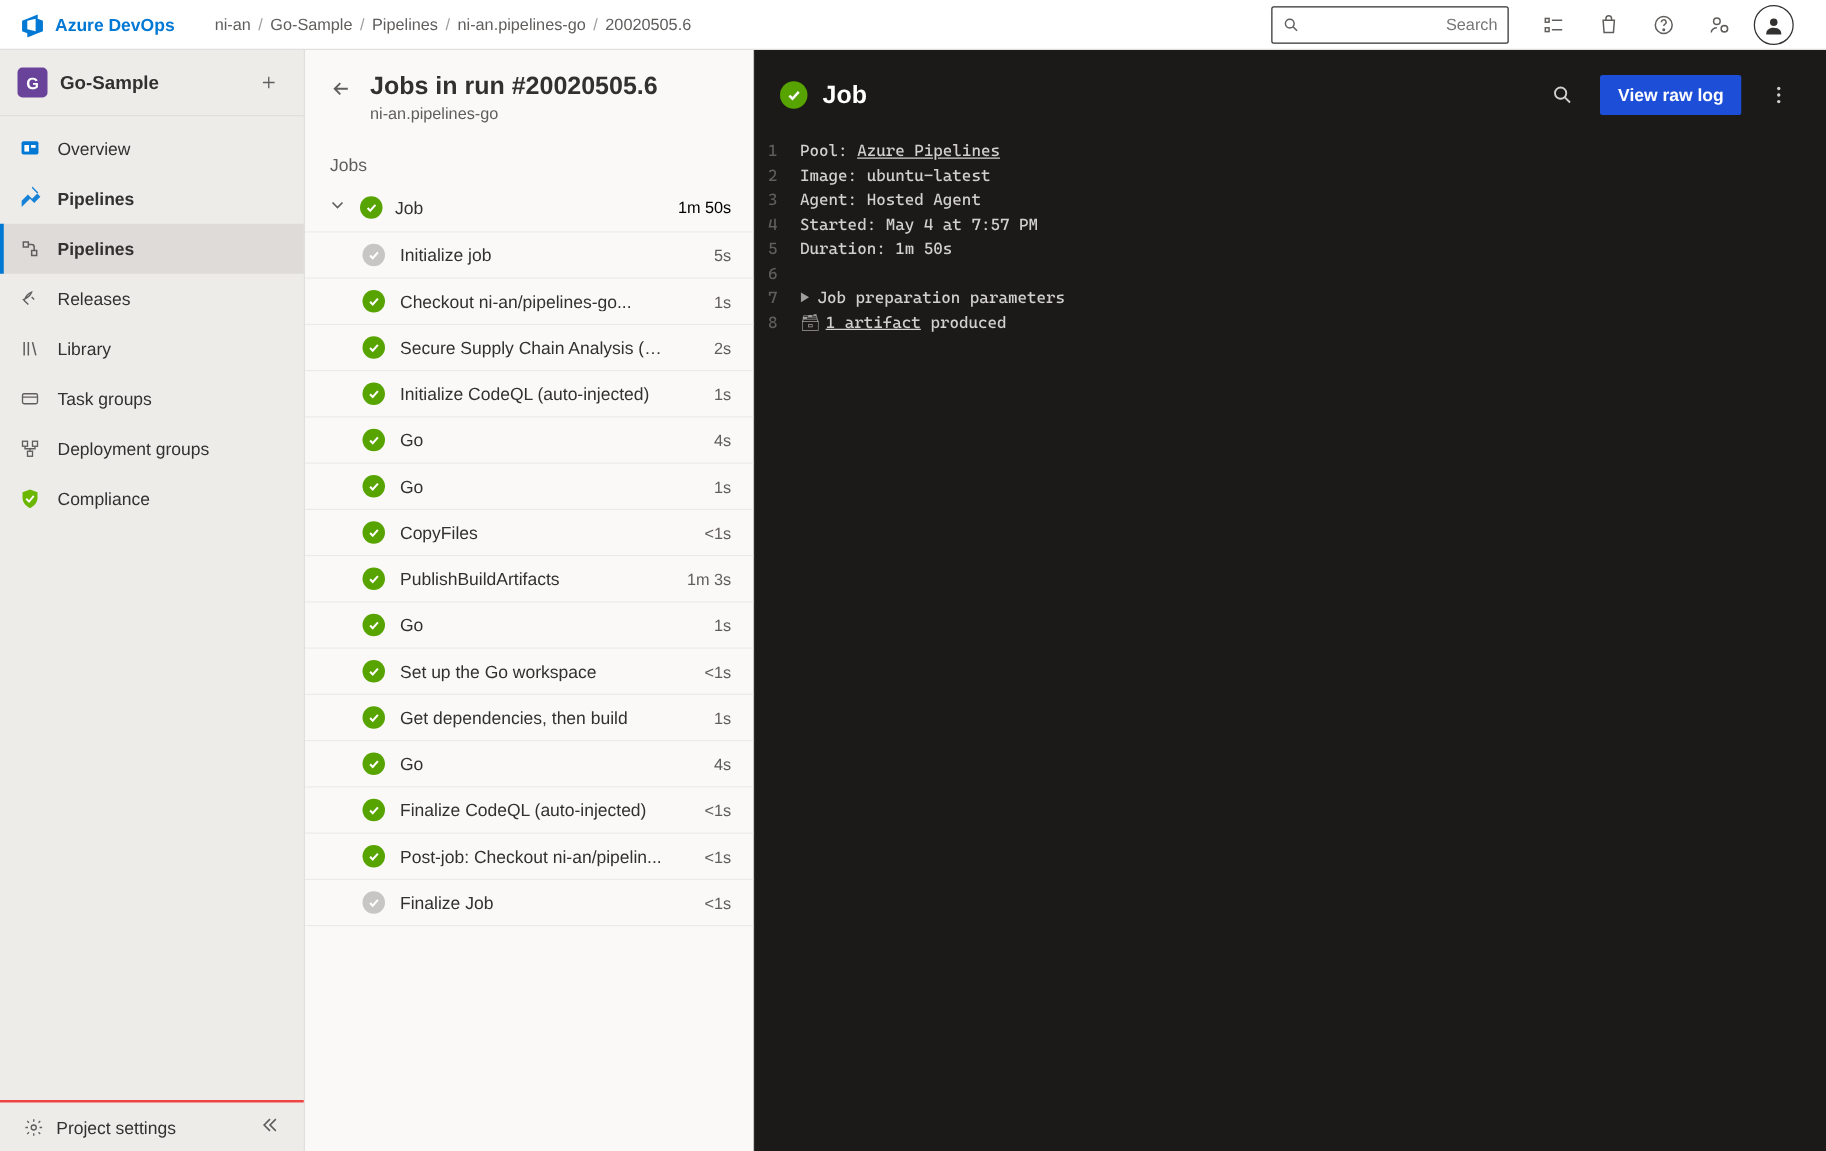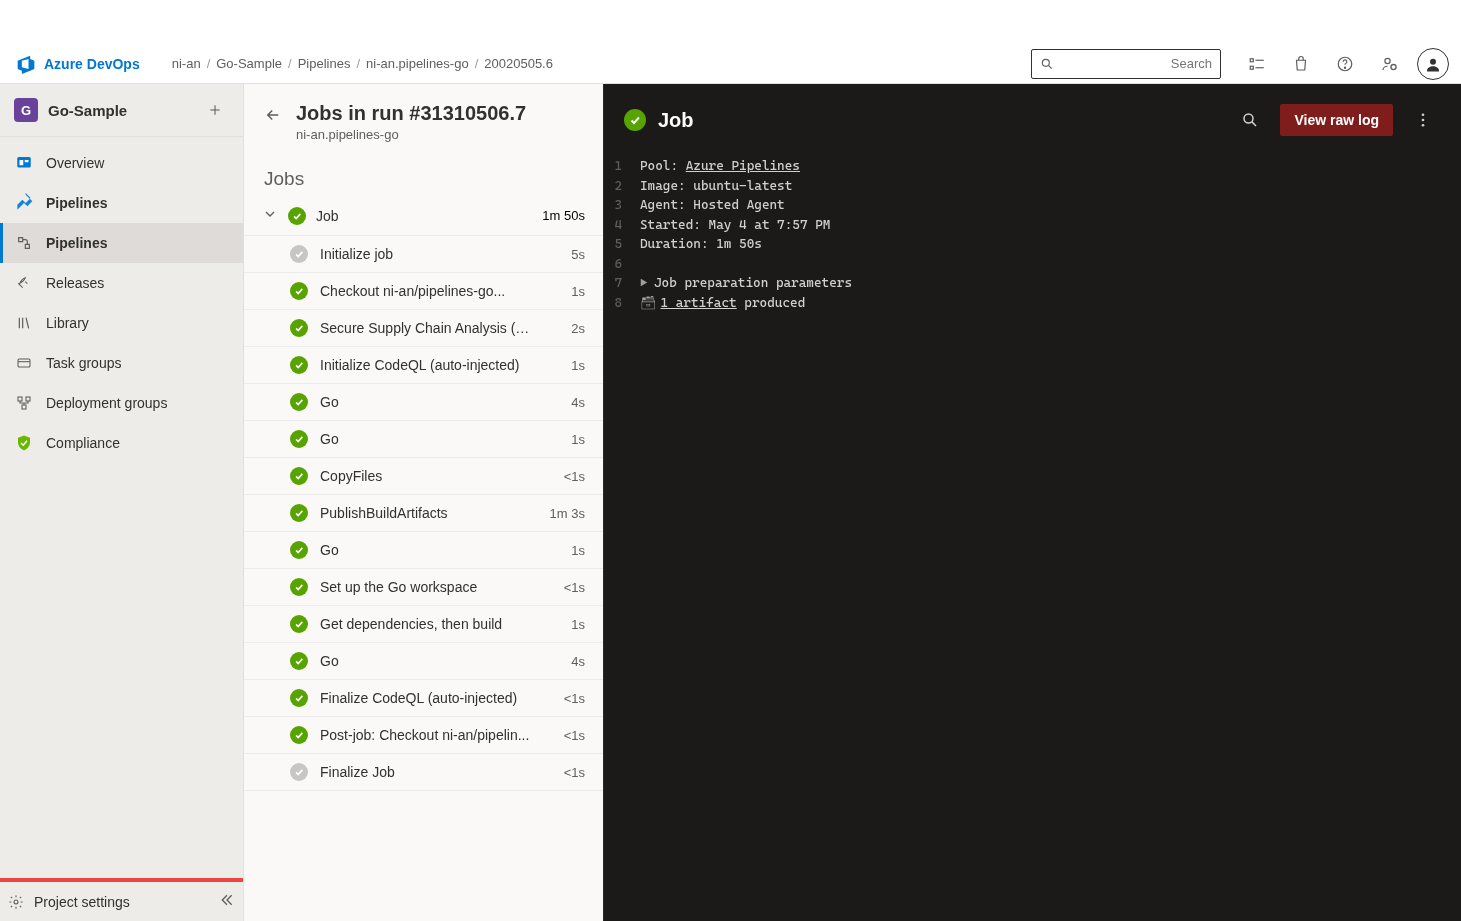--- a/index.html
+++ b/index.html
@@ -11,23 +11,22 @@
     background: #fff;
   }
   .app { display: flex; flex-direction: column; height: 100%; width: 1461px; }
 
   
   .topbar {
     height: 40px;
     display: flex;
     align-items: center;
     border-bottom: 1px solid #e1dfdd;
-    padding: 0 10px 0 16px;
+    padding: 0 24px 0 16px;
     gap: 8px;
-    margin-top: 44px;
   }
   .brand { display: flex; align-items: center; gap: 8px; margin-right: 24px; }
   .brand-logo { width: 20px; height: 20px; }
   .brand-text { color: #0078d4; font-weight: 600; font-size: 14px; }
   .breadcrumbs { display: flex; align-items: center; gap: 6px; color: #605e5c; font-size: 13px; }
   .bc-sep { color: #a19f9d; }
   .bc-item { color: #605e5c; cursor: pointer; }
   .top-spacer { flex: 1; }
   .search-box {
     display: flex; align-items: center;
@@ -79,42 +78,42 @@
     background: #dedbd8;
     font-weight: 600;
     position: relative;
   }
   .nav-sub .nav-item.active::before {
     content: '';
     position: absolute; left: 0; top: 0; bottom: 0; width: 3px;
     background: #0078d4;
   }
   .sidenav-footer {
-    margin-top: auto; border-top: 4px solid #ef4444;
+    margin-top: auto; border-top: 2px solid #ef4444;
     display: flex; align-items: center;
-    padding: 10px 8px; gap: 10px; color: #323130;
+    padding: 10px 19px; gap: 10px; color: #323130;
   }
   .collapse-btn { margin-left: auto; color: #605e5c; }
 
   
   .jobs-panel {
     width: 360px;
     background: #faf9f8;
     border-right: 1px solid #2b2b2b;
     display: flex; flex-direction: column;
     min-height: 0;
   }
   .jobs-header {
     padding: 18px 20px 10px 20px;
     display: flex; gap: 14px; align-items: flex-start;
   }
   .back-arrow { margin-top: 4px; color: #605e5c; cursor: pointer; }
   .jobs-title { font-size: 20px; font-weight: 600; }
   .jobs-sub { color: #605e5c; margin-top: 2px; font-size: 13px; }
-  .jobs-caption { padding: 16px 20px 6px 20px; color: #605e5c; font-size: 19px; }
+  .jobs-caption { padding: 16px 20px 6px 20px; color: #605e5c; font-size: 14px; }
   .job-list { flex: 1; overflow-y: auto; }
   .job-group {
     display: flex; align-items: center;
     padding: 10px 18px; gap: 10px;
     border-bottom: 1px solid #edebe9;
     cursor: pointer;
   }
   .job-group .chevron { color: #605e5c; }
   .job-group-name { flex: 1; }
   .job-duration { color: #000000; font-size: 13px; }
@@ -148,21 +147,21 @@
     display: flex; align-items: center;
     padding: 18px 20px; gap: 12px;
   }
   .log-title { font-size: 20px; font-weight: 600; color: #fff; }
   .log-hspacer { flex: 1; }
   .log-search-btn, .log-more-btn {
     width: 36px; height: 36px; display:flex; align-items:center; justify-content:center;
     color: #d2d0ce; cursor: pointer; border-radius: 2px;
   }
   .view-raw-btn {
-    background: #7f1d1d; color: #fff;
+    background: #1d4ed8; color: #fff;
     border: none; padding: 8px 14px; font-size: 14px; font-weight: 600;
     cursor: pointer; border-radius: 2px;
   }
   .log-body {
     flex: 1; overflow: auto;
     font-family: "Cascadia Mono", Consolas, "Courier New", monospace;
     font-size: 13px;
     padding: 0 20px 20px 8px;
   }
   .log-line { display: flex; align-items: baseline; line-height: 1.5; }
@@ -364,21 +363,21 @@
     </div>
 
     <div class="jobs-panel">
       <div class="jobs-header">
         <span class="back-arrow">
           <svg class="i18" viewBox="0 0 24 24" fill="none" stroke="#605e5c" stroke-width="2">
               <path d="M19 12H5M11 6l-6 6 6 6"></path>
             </svg>
         </span>
         <div>
-          <div class="jobs-title">Jobs in run #31310506.7</div>
+          <div class="jobs-title">Jobs in run #20020505.6</div>
           <div class="jobs-sub">ni-an.pipelines-go</div>
         </div>
       </div>
       <div class="jobs-caption">Jobs</div>
       <div class="job-list">
         <div class="job-group">
           <span class="chevron">
             <svg class="i16" viewBox="0 0 24 24" fill="none" stroke="#605e5c" stroke-width="2">
                 <path d="M6 9l6 6 6-6"></path>
               </svg>

